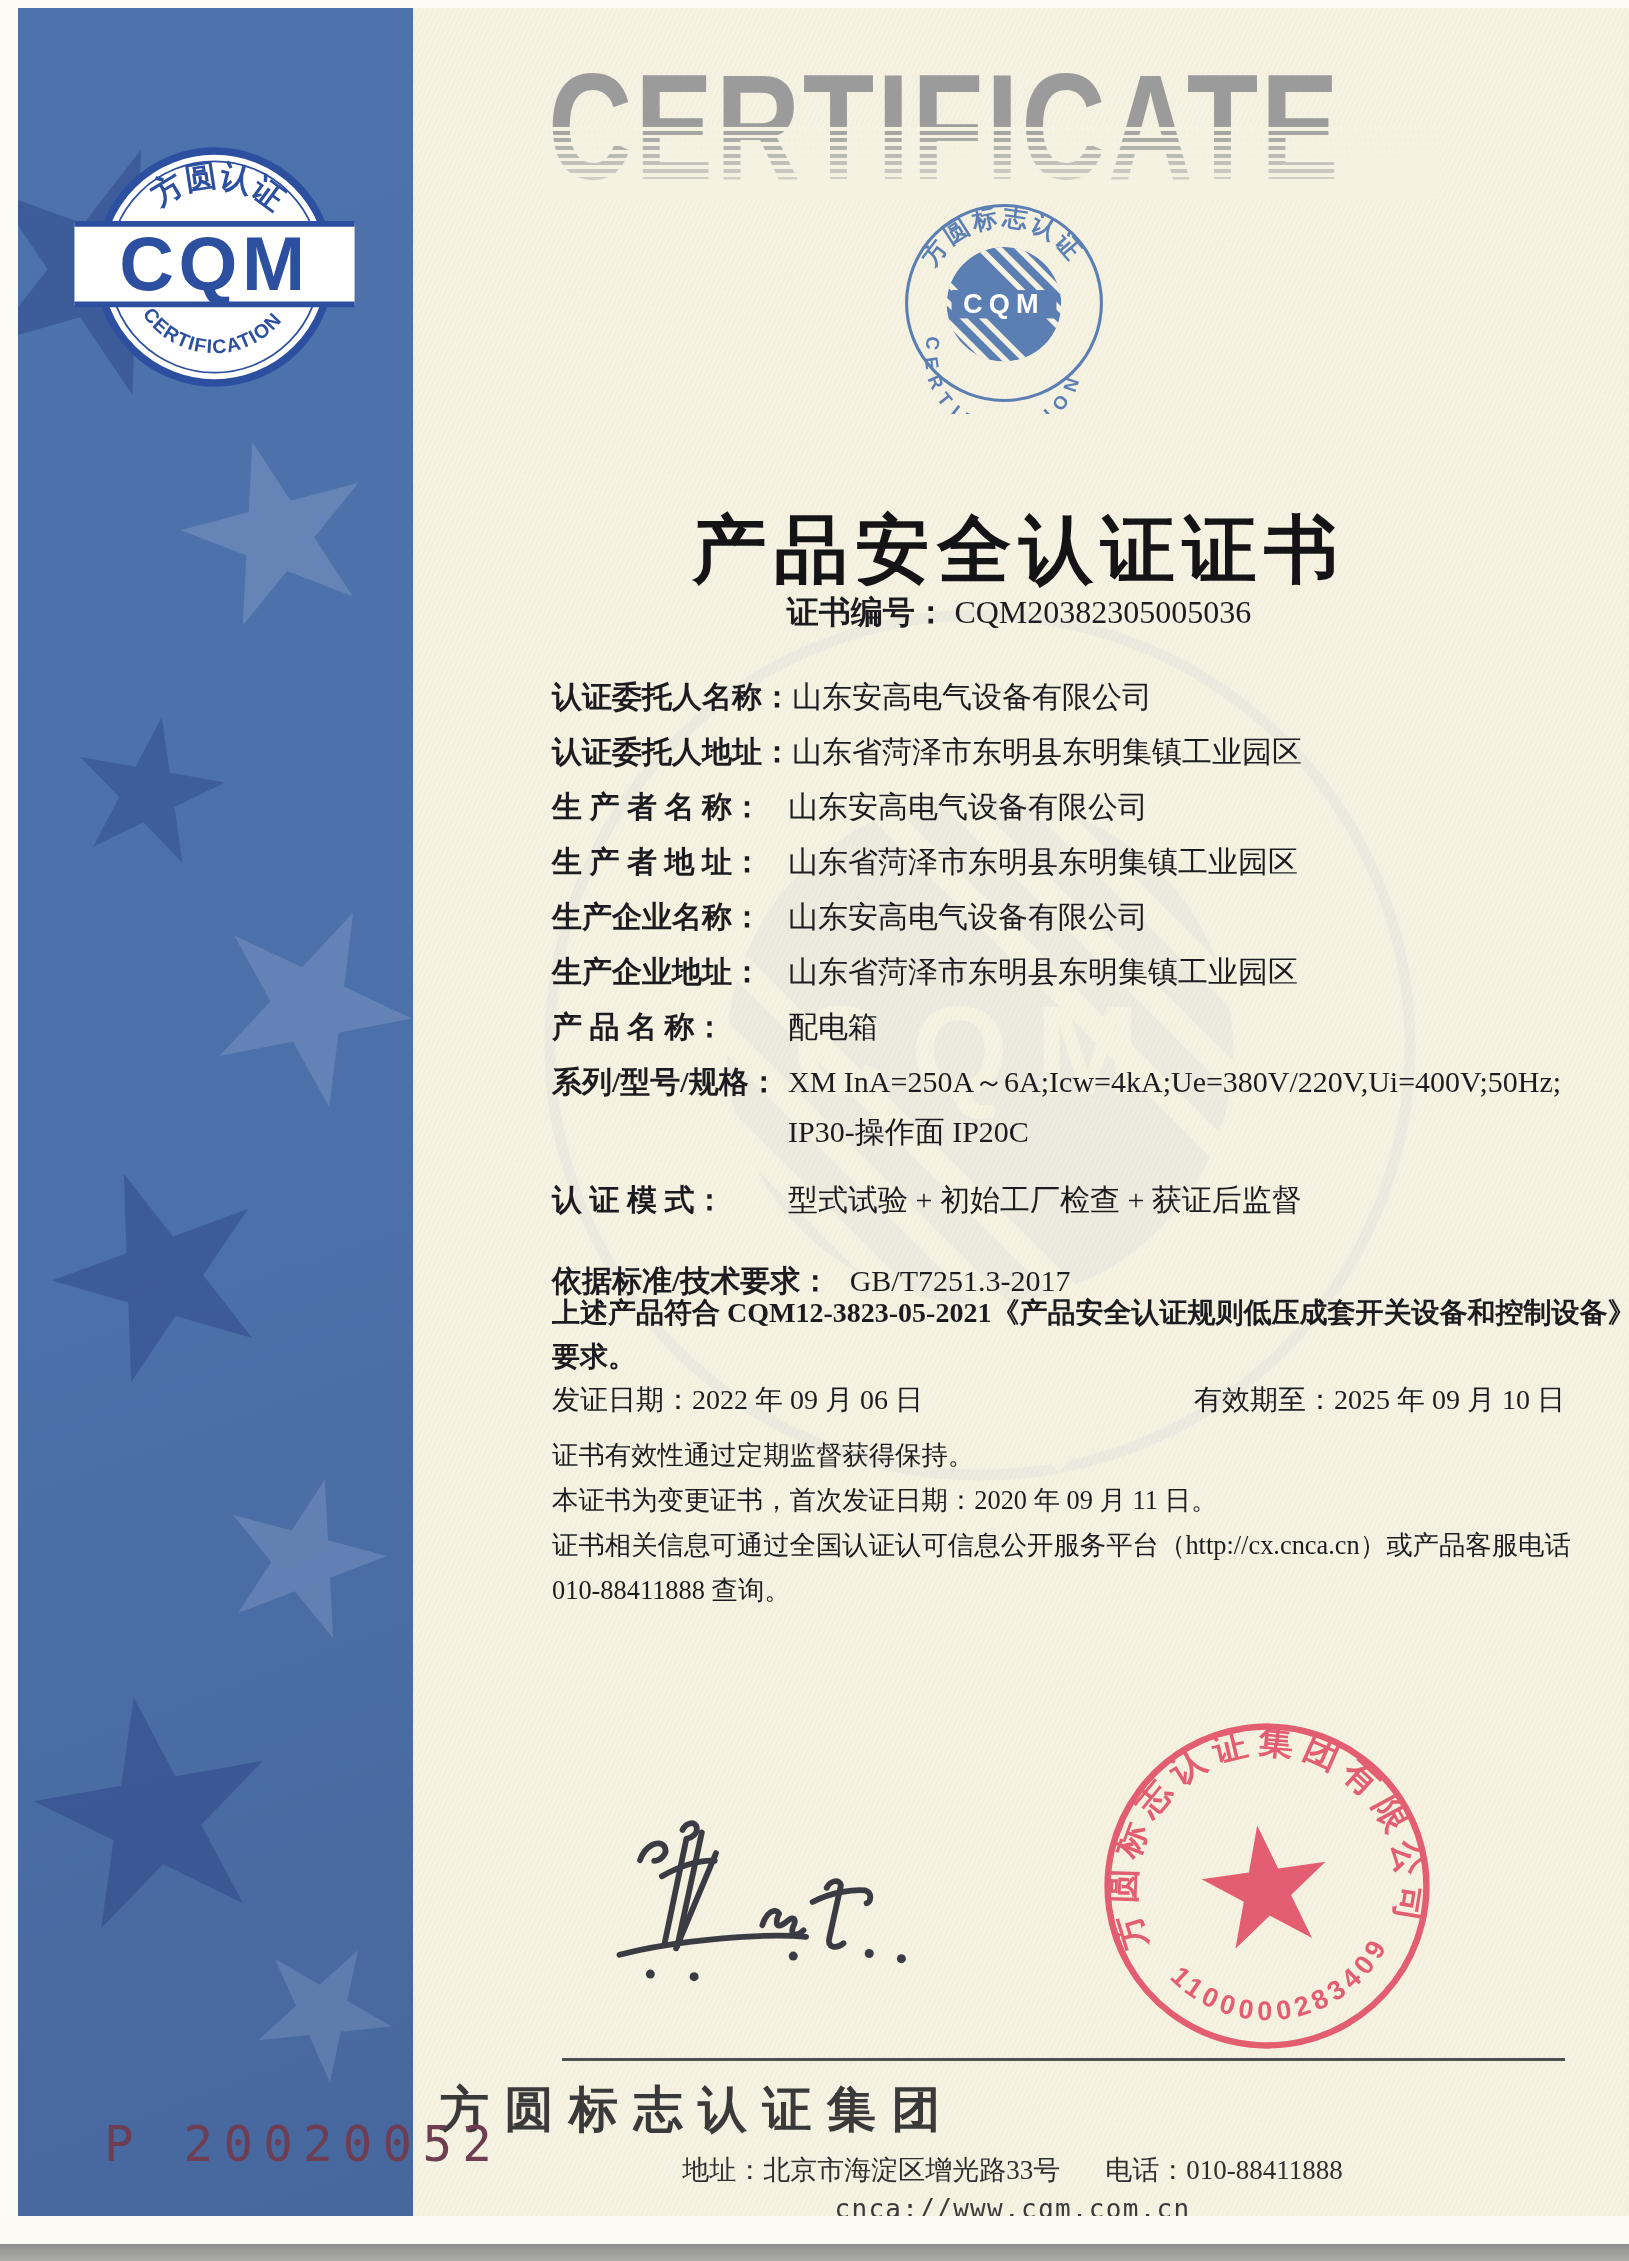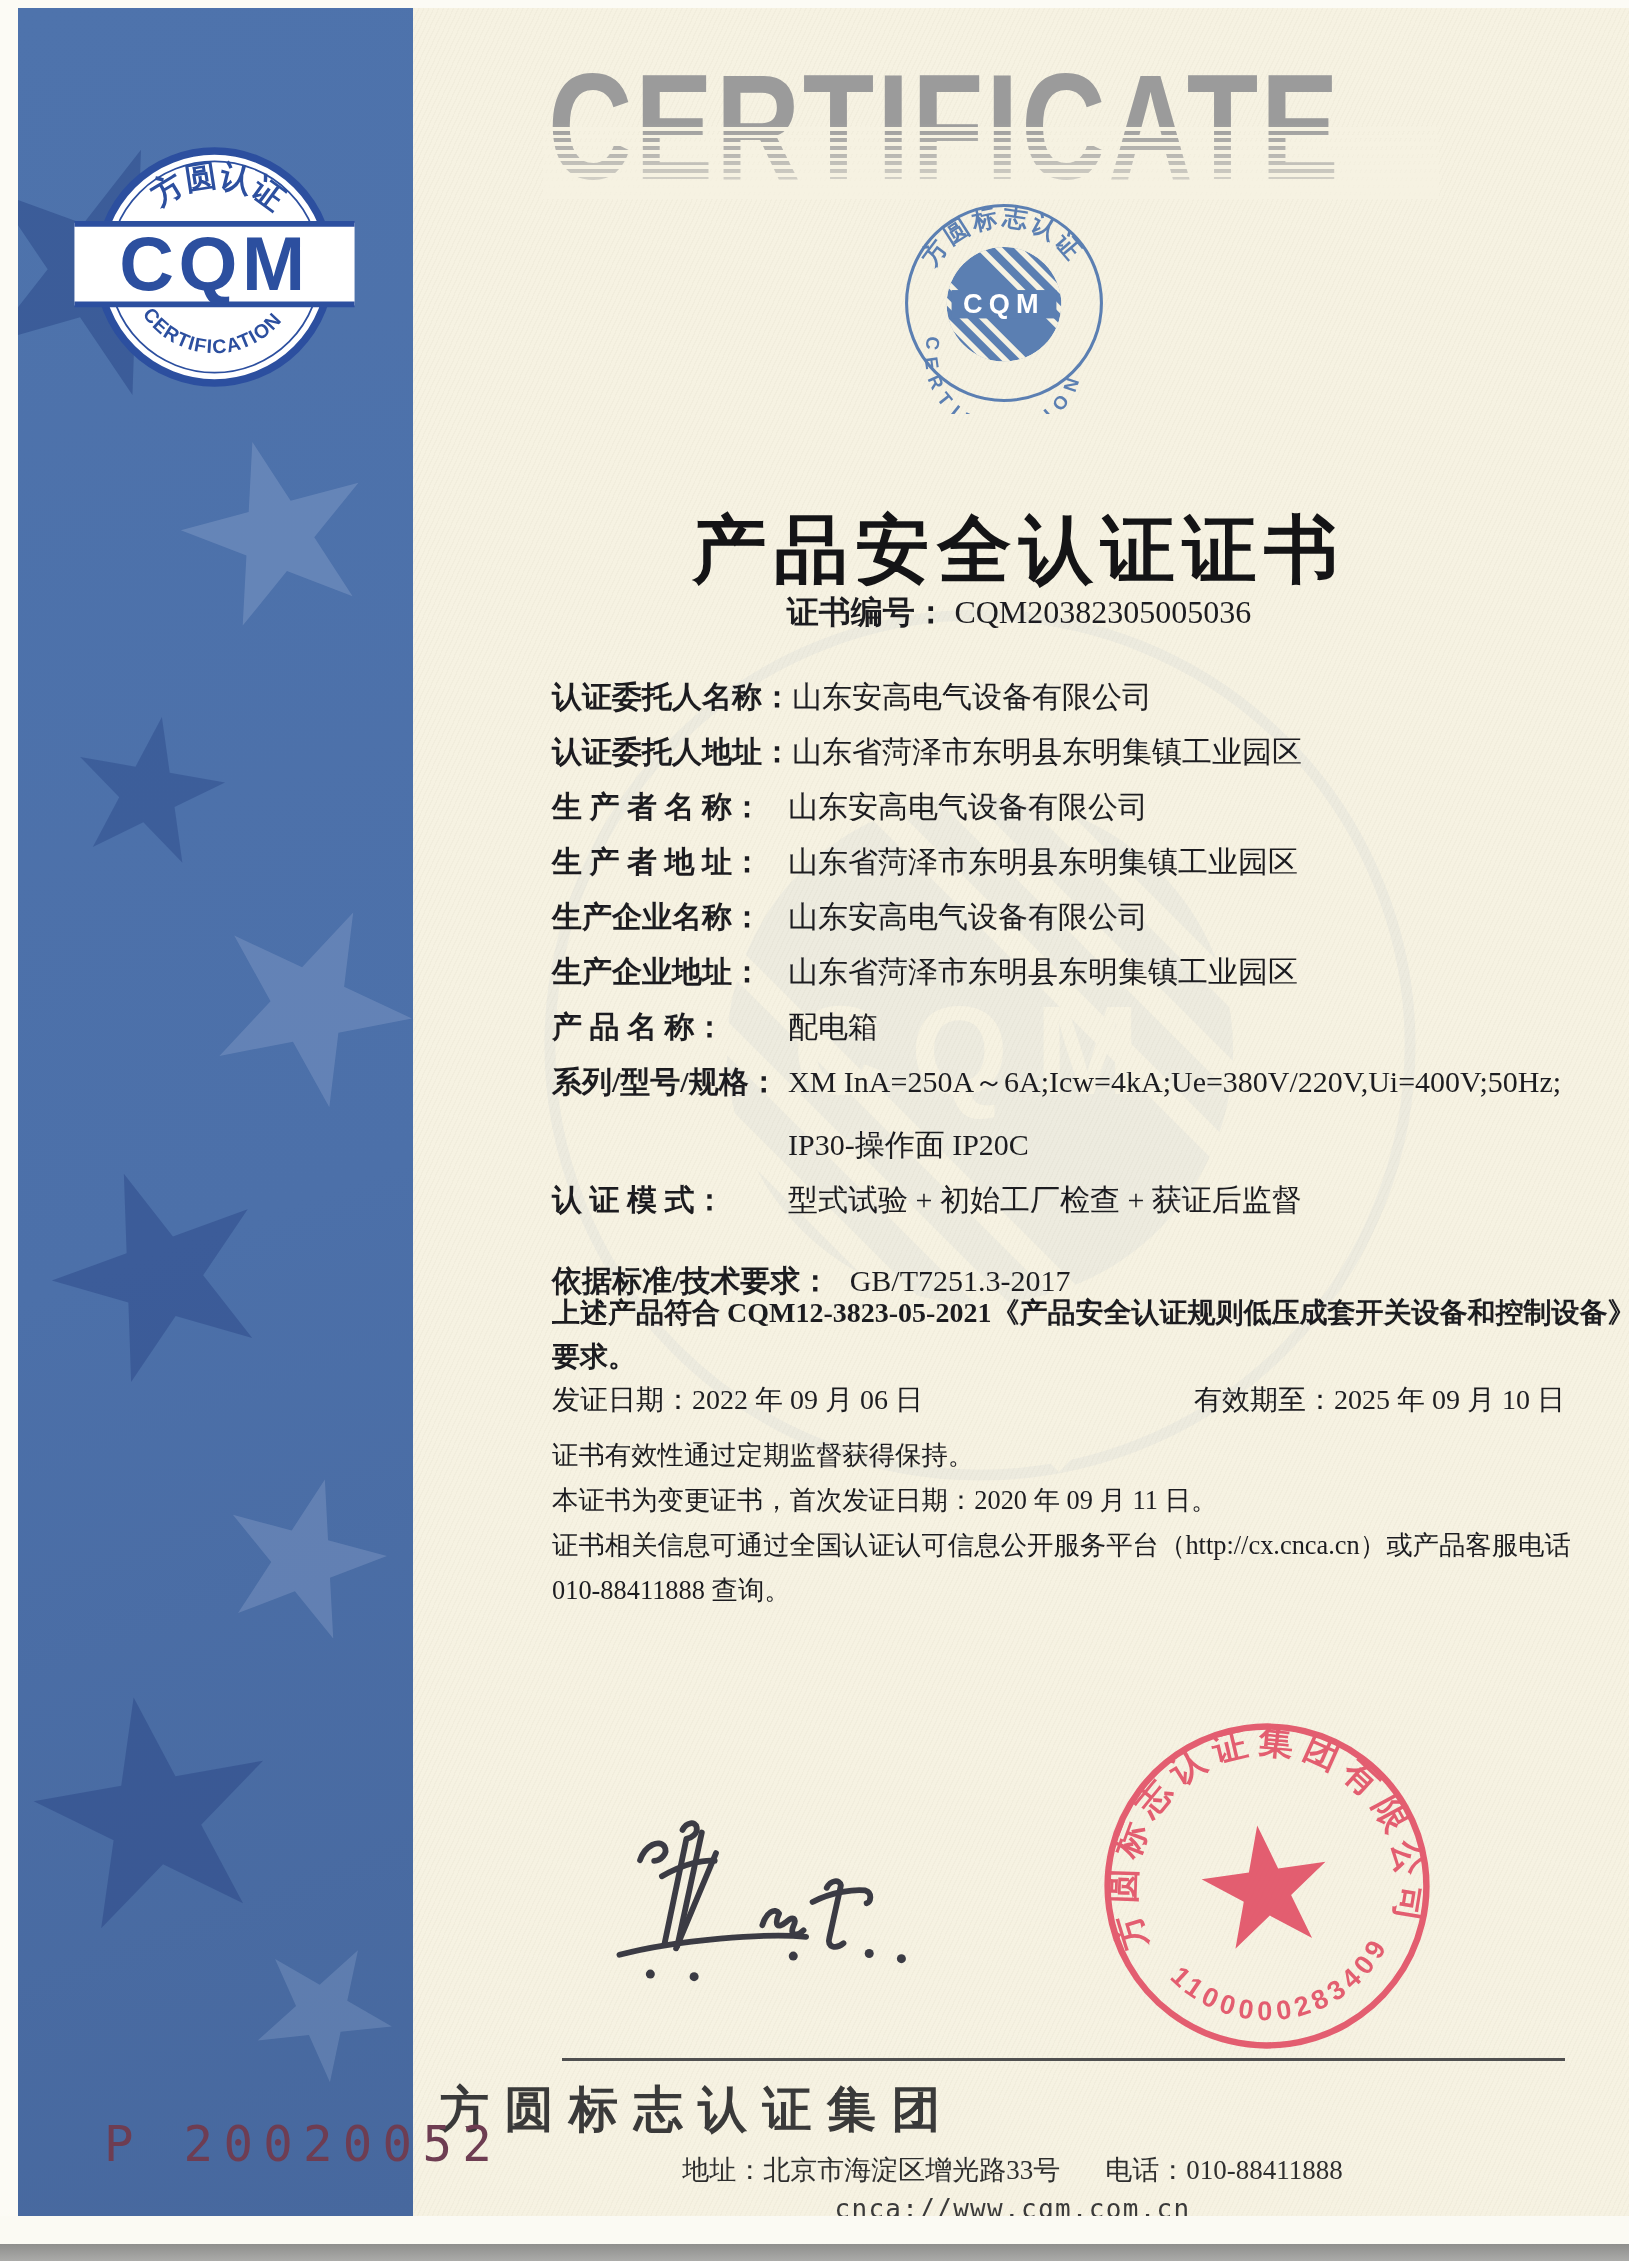--- a/index.html
+++ b/index.html
@@ -30,21 +30,21 @@
   .clogo{left:893px;top:192px;z-index:1;}
   
   .title{left:413px;top:459px;width:1212px;text-align:center;font-size:74px;font-weight:700;
         letter-spacing:7.7px;color:#141416;white-space:nowrap;z-index:1;margin-top:42px;}
   .certno{left:413px;top:591px;width:1212px;text-align:center;font-size:32px;white-space:nowrap;z-index:1;}
   .certno .lbl{font-weight:600;margin-right:7.7px;}
   .fields{left:552px;top:669px;width:1057px;font-size:30px;z-index:1;}
   .frow{height:55px;line-height:55px;white-space:nowrap;}
   .frow.spec{height:auto;}
   .flabel{font-weight:700;display:inline-block;min-width:236px;}
-  .spec2{line-height:39px;margin-left:236px;margin-top:16px;white-space:nowrap;}
+  .spec2{line-height:39px;margin-left:236px;margin-top:3px;white-space:nowrap;}
   .mode{left:552px;top:1180px;font-size:30px;white-space:nowrap;z-index:1;}
   .standard{left:552px;top:1261px;font-size:30px;white-space:nowrap;z-index:1;}
   .standard .flabel{min-width:0;margin-right:19.3px;}
   .conform{left:552px;top:1291px;width:1057px;font-size:28px;font-weight:700;line-height:44px;z-index:1;}
   .conform div{white-space:nowrap;}
   .dates{left:552px;top:1381px;width:1057px;font-size:28px;white-space:nowrap;z-index:1;}
   .dates .valid{position:absolute;left:642px;top:0;}
   .notes{left:552px;top:1433px;font-size:26.4px;line-height:45px;z-index:1;}
   .notes div{white-space:nowrap;}
   

